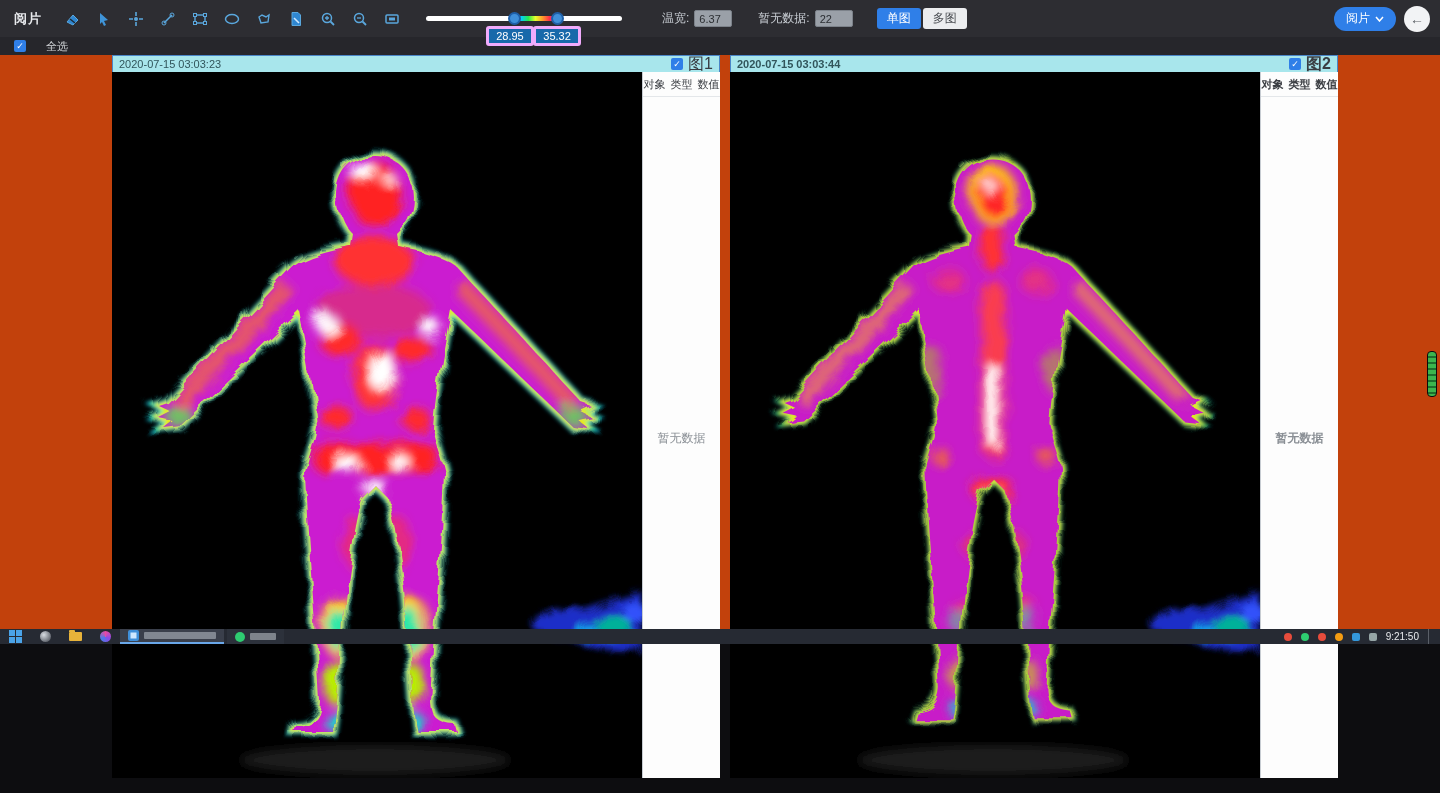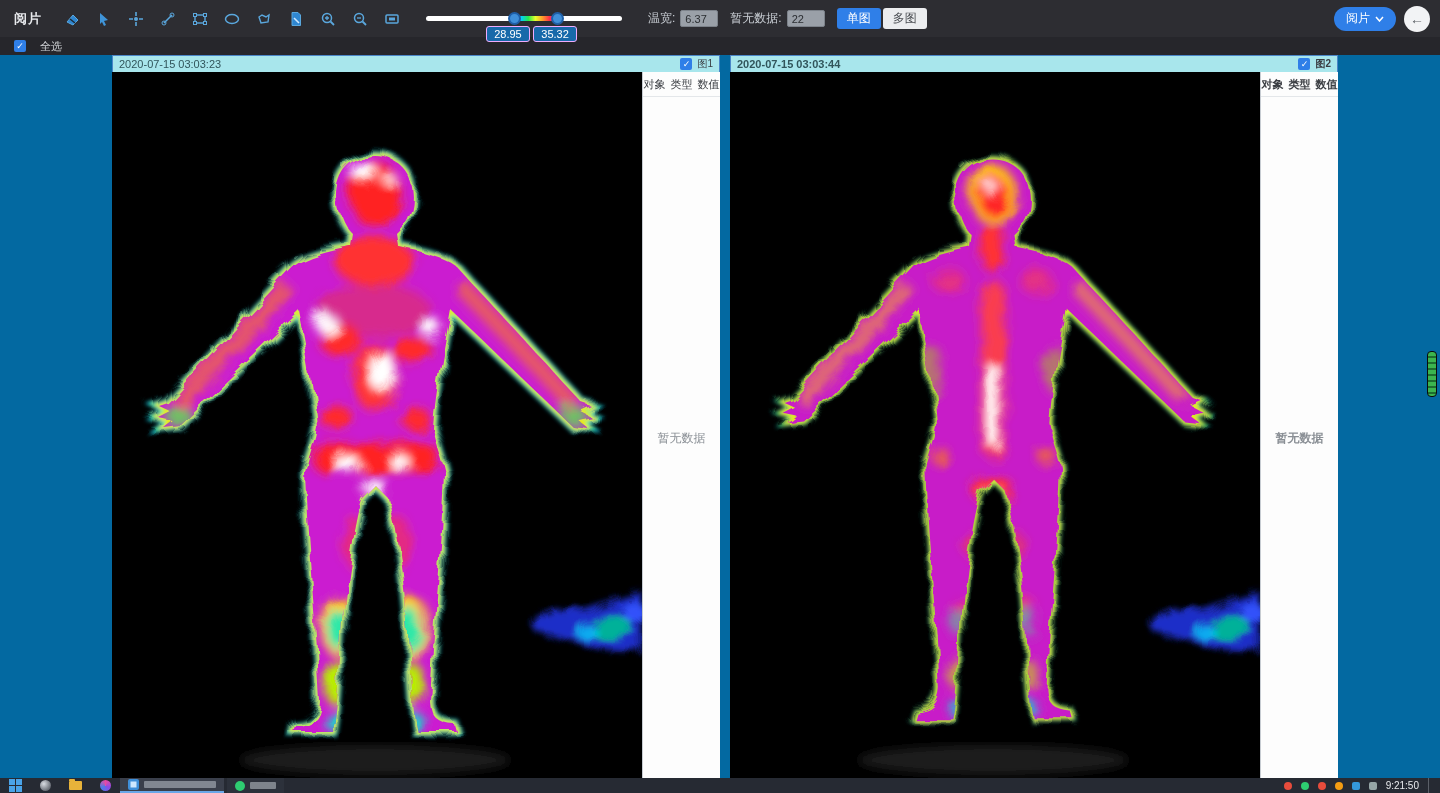--- a/index.html
+++ b/index.html
@@ -16,53 +16,53 @@
 
   .slider-wrap { position:relative; width:196px; height:36px; margin:0 14px 0 18px; }
   .slider-track { position:absolute; top:15px; left:0; right:0; height:5px; background:#fff; border-radius:3px; }
   .slider-grad { position:absolute; top:15px; height:5px; left:45%; width:22%;
     background:linear-gradient(90deg,#2a6cff,#00cfff,#27e84e,#e8ff2a,#ff9a2a,#ff2a4a,#ff4ad0); }
   .slider-handle { position:absolute; top:11px; width:13px; height:13px; border-radius:50%;
     background:#3f8fd9; border:2px solid #1f5fa8; cursor:pointer; }
   .slider-handle.low { left:calc(45% - 6px); }
   .slider-handle.high { left:calc(67% - 6px); }
   .chip { position:absolute; top:25px; background:#1769aa; color:#fff; font-size:11px;
-    padding:1px 7px; border-radius:3px; border:1px solid #f0abfc; }
+    padding:1px 7px; border-radius:3px; border:3px solid #f0abfc; }
   .chip.low { left:calc(45% - 28px); }
   .chip.high { left:calc(67% - 24px); }
 
-  .tb-label { color:#c9ced4; font-size:12px; margin:0 5px 0 12px; }
+  .tb-label { color:#c9ced4; font-size:12px; margin:0 5px 0 26px; }
   .tb-input { width:38px; height:17px; background:#9aa0a8; border:1px solid #7c828a;
     color:#2a2d31; font-size:11px; padding:0 4px; border-radius:2px; }
-  .seg { display:flex; margin-left:12px; gap:2px; }
+  .seg { display:flex; margin-left:24px; gap:2px; }
   .seg-btn { font-size:12px; padding:2px 10px; border-radius:3px; cursor:pointer; border:none; }
   .seg-btn.active { background:#2f7fe8; color:#fff; }
   .seg-btn.idle { background:#ecedef; color:#4a4d52; }
 
   .tb-right { margin-left:auto; display:flex; align-items:center; gap:8px; }
   .pill-btn { background:#2f7fe8; color:#fff; font-size:12px; border:none; border-radius:14px;
     height:24px; padding:0 12px; display:flex; align-items:center; gap:5px; cursor:pointer; }
   .circle-btn { width:26px; height:26px; border-radius:50%; background:#f2f3f5; border:none;
     color:#5a5e64; font-size:14px; display:flex; align-items:center; justify-content:center; cursor:pointer; }
 
   
   .subbar { height:18px; background:#26262b; display:flex; align-items:center; padding:0 14px; }
   .cbx { width:12px; height:12px; background:#2f7fe8; border-radius:2px; display:inline-flex;
     align-items:center; justify-content:center; color:#fff; font-size:9px; line-height:1; cursor:pointer; }
-  .subbar .lbl { color:#d4d7da; font-size:11px; margin-left:14px; }
+  .subbar .lbl { color:#d4d7da; font-size:11px; margin-left:20px; }
 
   
-  .main { position:relative; height:723px; background:#0369a1; }
+  .main { position:relative; height:574px; background:#c2410c; }
   .panel { position:absolute; top:0; width:608px; height:723px; }
   .panel.p1 { left:112px; } .panel.p2 { left:730px;font-weight:bold; }
   .panel-head { height:17px; background:#a8e6ec; border:1px solid #4a86c8; border-bottom:none;
     display:flex; align-items:center; padding:0 6px; }
   .panel-head .ts { font-size:11px; color:#31555b; }
   .panel-head .spacer { flex:1; }
-  .panel-head .tag { font-size:10px; color:#3a3d42; margin-left:5px; }
+  .panel-head .tag { font-size:16px; color:#3a3d42; margin-left:5px; }
   .panel-body { display:flex; height:706px; }
   .img-area { position:relative; width:530px; height:706px; background:#000; overflow:hidden; cursor:crosshair; }
   .img-area svg { display:block; }
   .side { width:78px; background:#fdfdfd; border-left:1px solid #c7ccd2; position:relative; }
   .side-head { font-size:11px; color:#3a3d42; text-align:center; padding-top:5px;
     display:flex; justify-content:center; gap:5px; border-bottom:1px solid #e4e7ea; padding-bottom:4px;}
   .side-empty { position:absolute; top:358px; width:100%; text-align:center; font-size:12px; color:#8a8f95; }
 
   .watermark { position:absolute; left:1222px; top:650px; z-index:40; pointer-events:none; }
   .watermark .l1 { font-size:21px; color:rgba(205,210,215,.6); }

